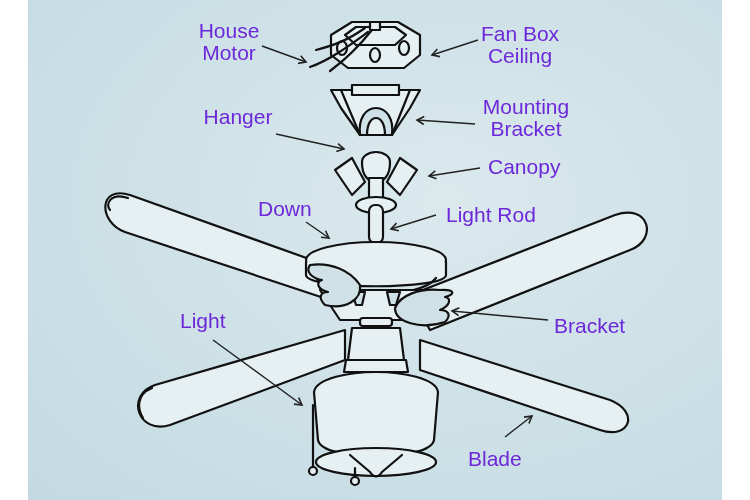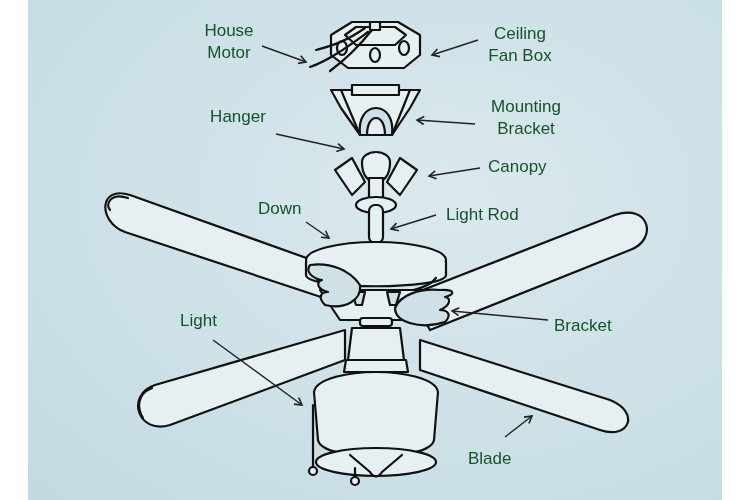--- a/index.html
+++ b/index.html
@@ -3,22 +3,22 @@
   <meta charset="utf-8">
   <style>
     html, body { margin: 0; padding: 0; background: #ffffff; }
     body { width: 750px; height: 500px; position: relative; overflow: hidden; }
     .panel {
       position: absolute; left: 28px; top: 0; width: 694px; height: 500px;
       background: radial-gradient(ellipse at 60% 40%, #dbe9ed 0%, #cfe2e8 45%, #c3dae1 100%);
     }
     svg.diagram { position: absolute; left: 0; top: 0; width: 750px; height: 500px; }
     .lbl {
-      position: absolute; font-family: "Liberation Sans", sans-serif; font-size: 17px;
-      color: #14532d; line-height: 22px; white-space: nowrap;
+      position: absolute; font-family: "Liberation Sans", sans-serif; font-size: 21px;
+      color: #6d28d9; line-height: 22px; white-space: nowrap;
     }
     .lbl.center { text-align: center; }
     .lbl.left { text-align: left; }
   </style>
 </head>
 <body>
 
 <div class="panel"></div>
 
 <svg class="diagram" viewBox="0 0 750 500">
@@ -115,22 +115,22 @@
     <line x1="548" y1="320" x2="452" y2="311"></line>
     <line x1="505" y1="437" x2="532" y2="416"></line>
   </g>
 </svg>
 
 <div class="lbl center" style="left:196px; top:20px; width:66px;">
   <div>House</div>
   <div>Motor</div>
 </div>
 <div class="lbl center" style="left:480px; top:23px; width:80px;">
+  <div>Fan Box</div>
   <div>Ceiling</div>
-  <div>Fan Box</div>
 </div>
 <div class="lbl center" style="left:200px; top:106px; width:76px;">
   <div>Hanger</div>
 </div>
 <div class="lbl center" style="left:480px; top:96px; width:92px;">
   <div>Mounting</div>
   <div>Bracket</div>
 </div>
 <div class="lbl left" style="left:488px; top:156px;text-align:center;">
   <div>Canopy</div>

